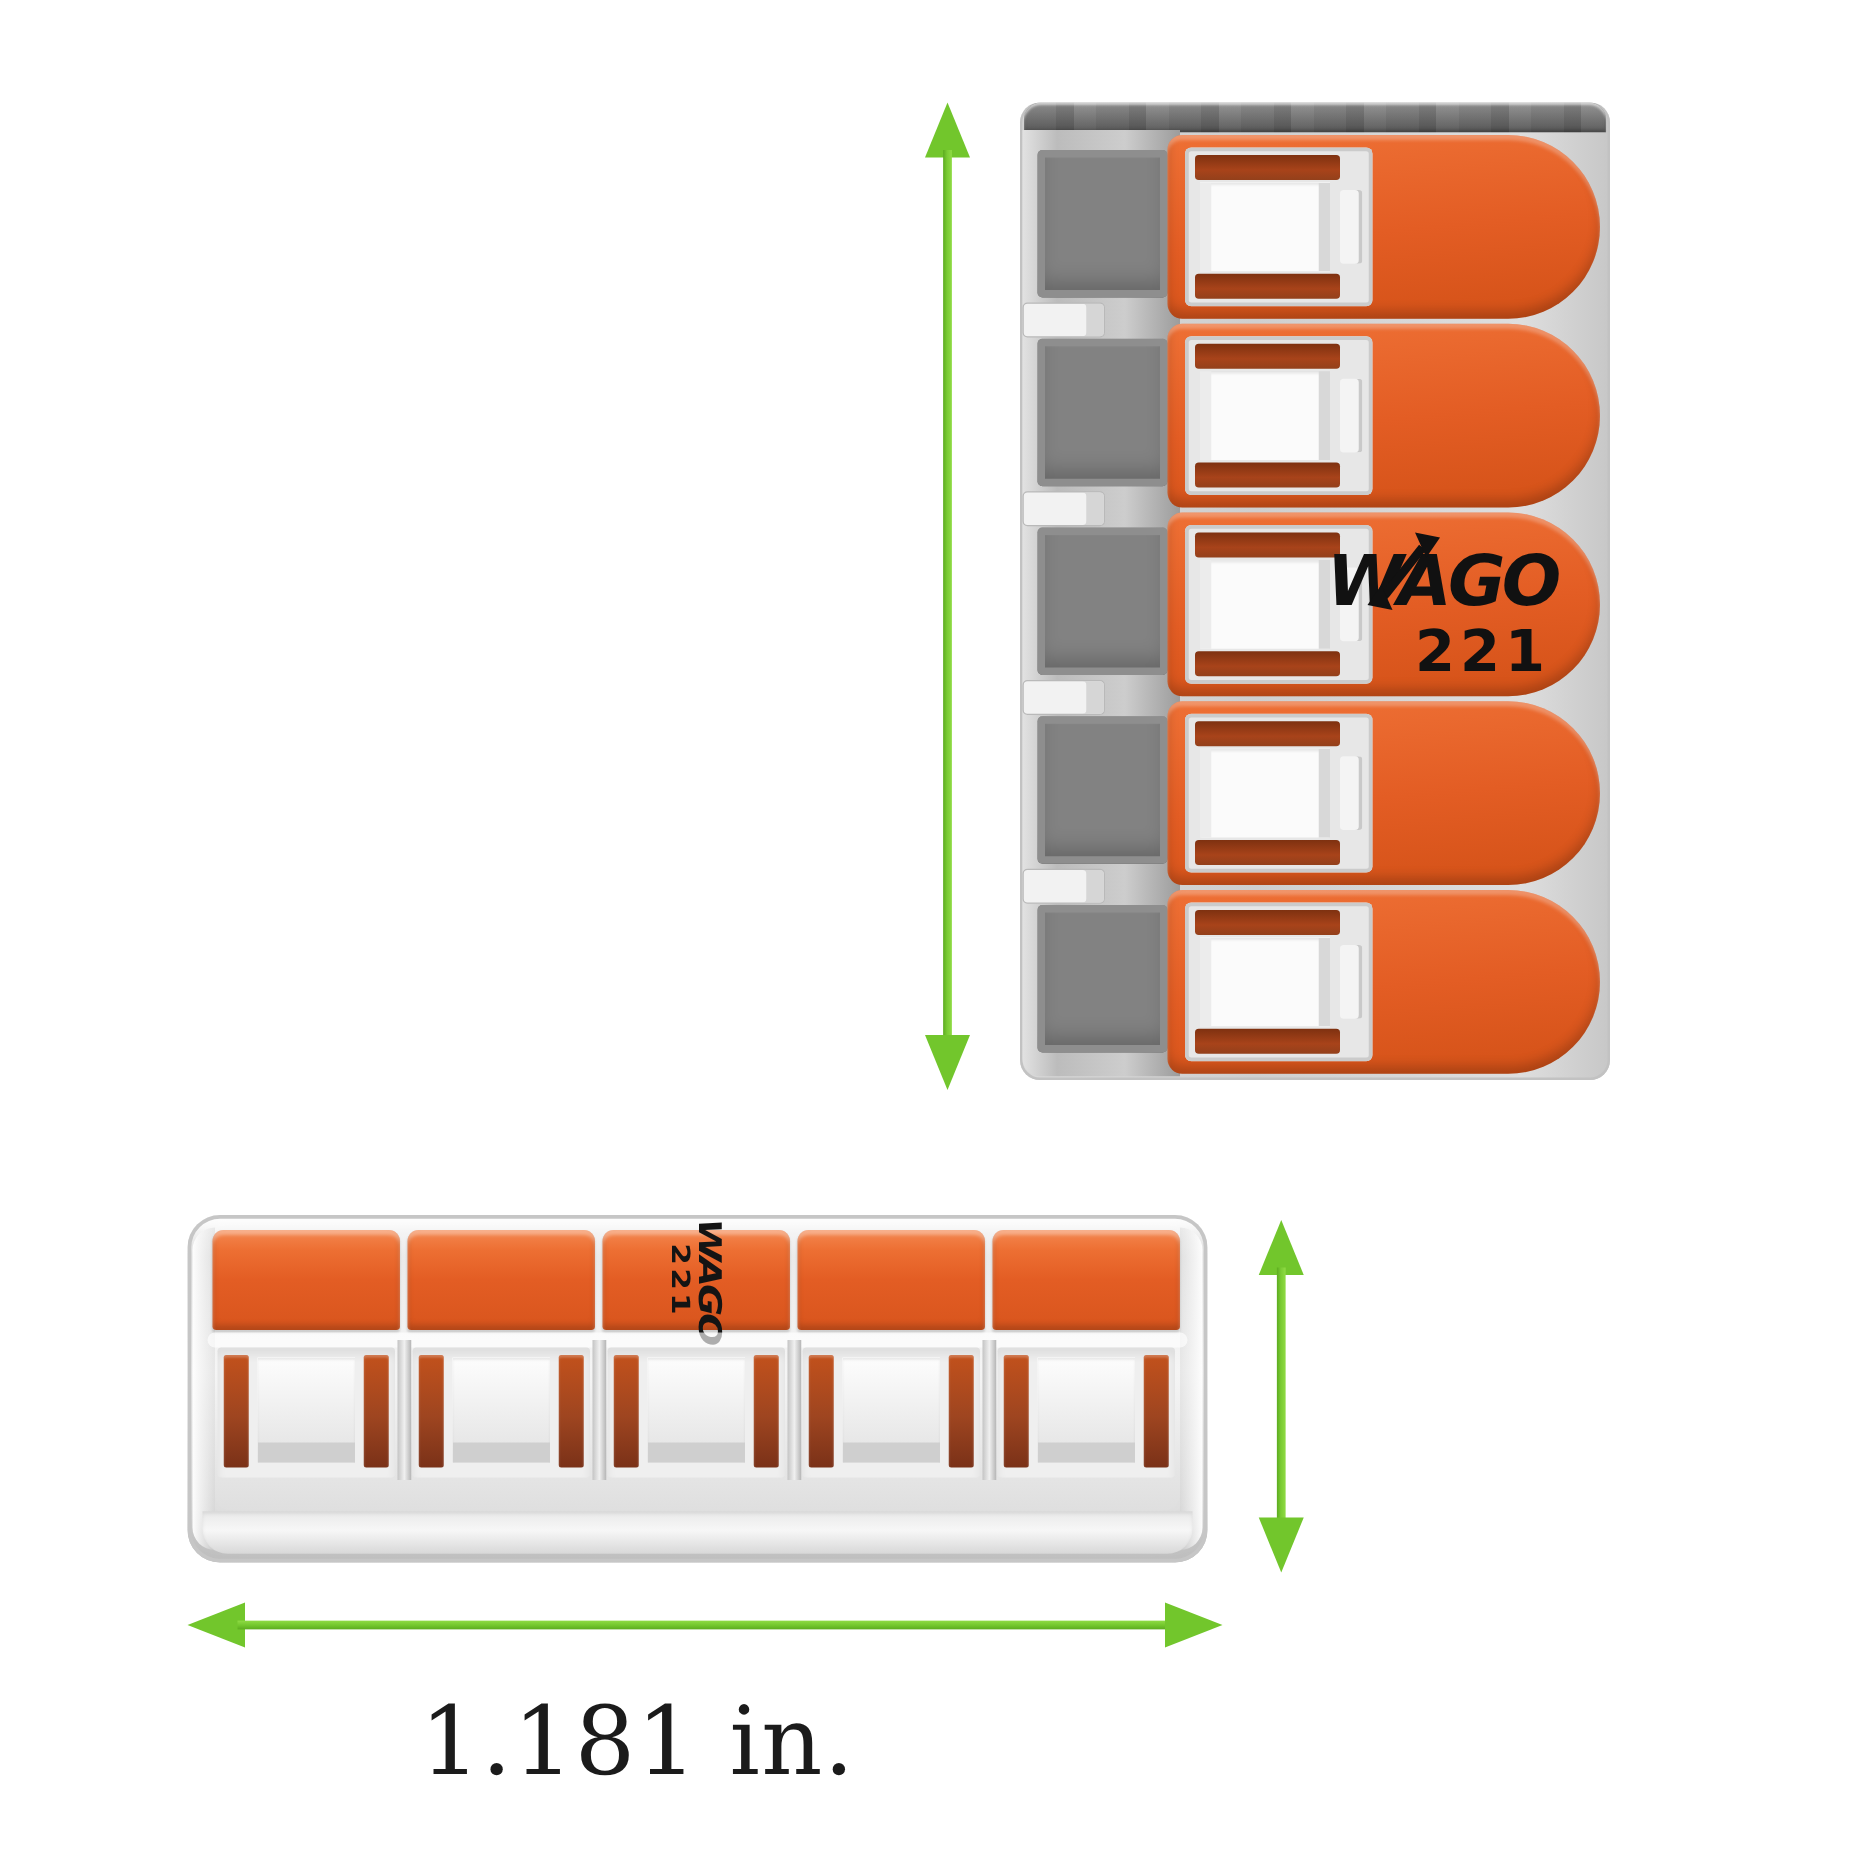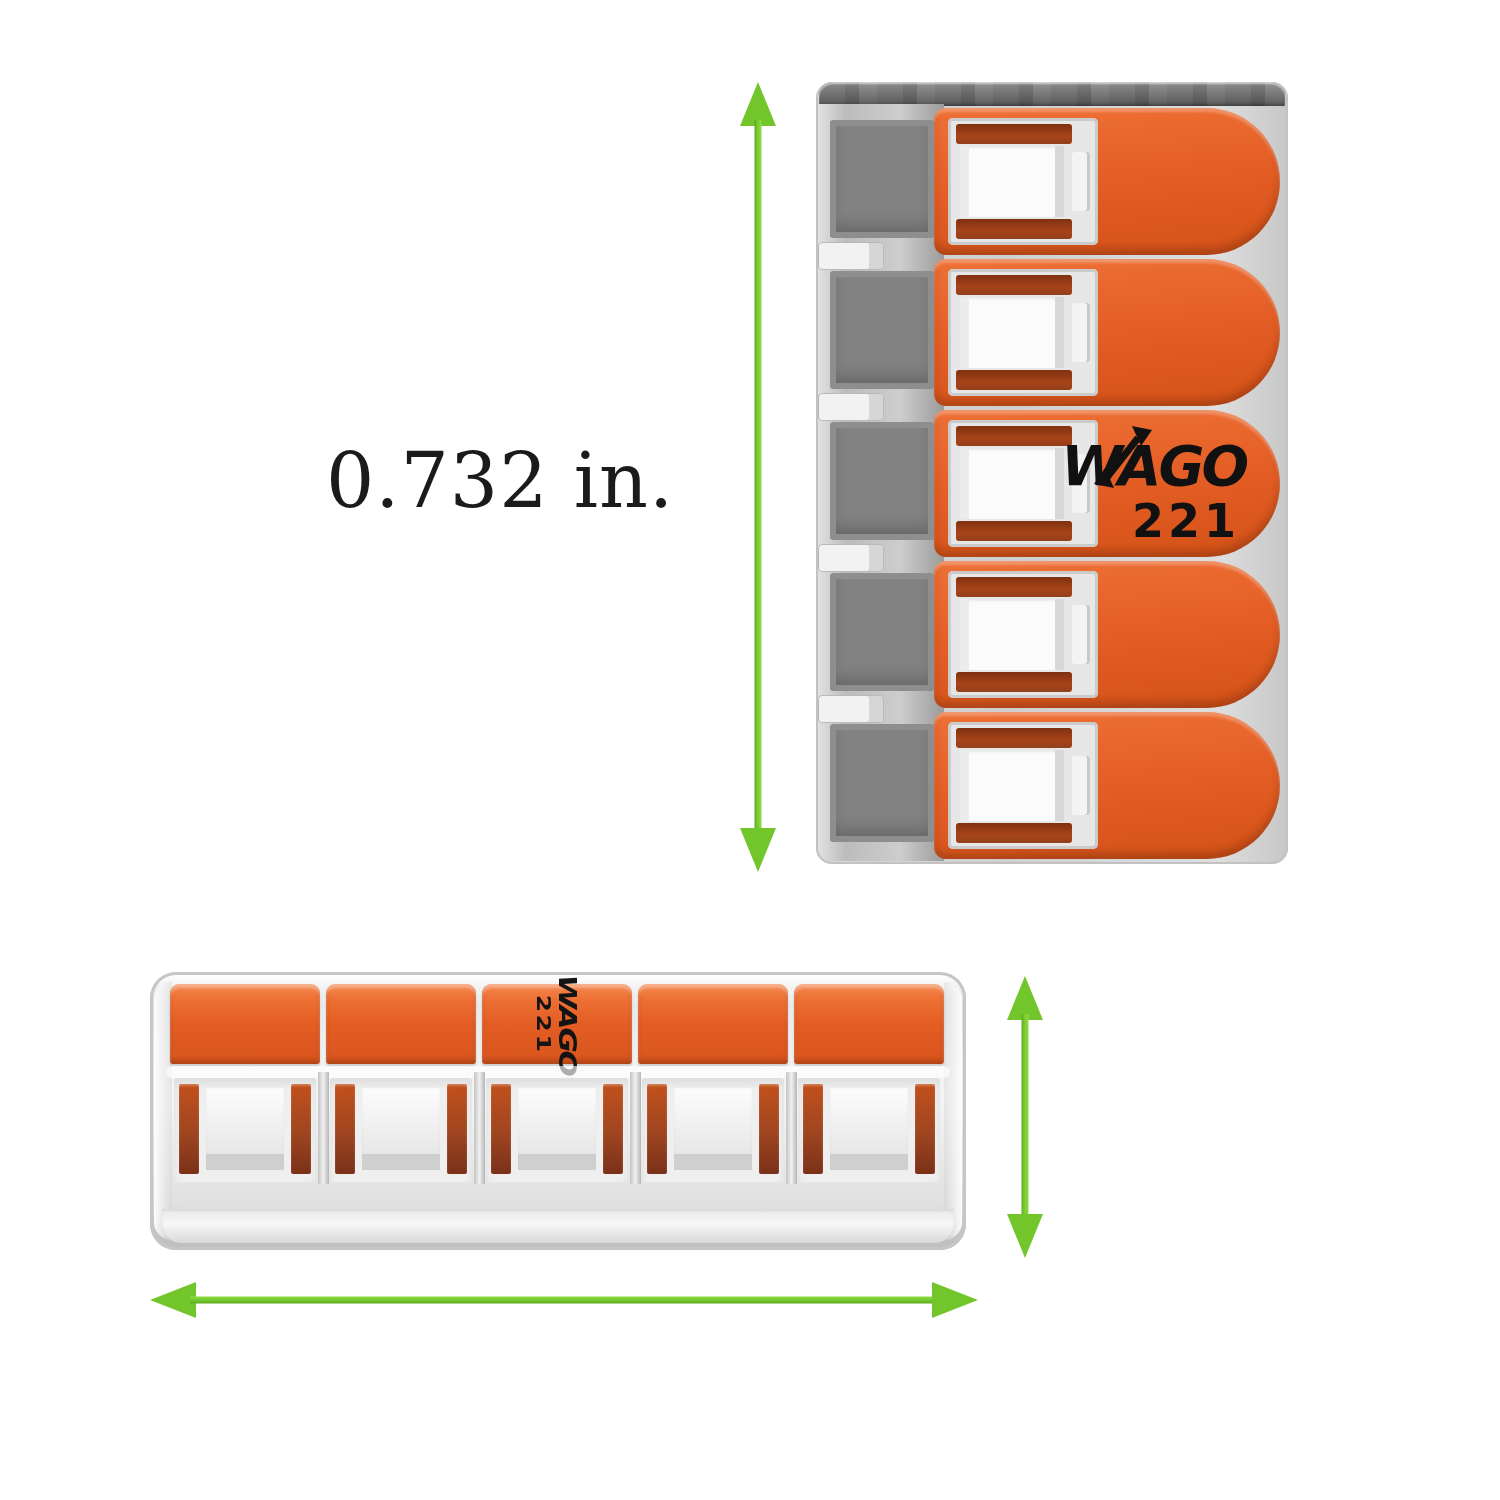--- a/index.html
+++ b/index.html
@@ -240,21 +240,20 @@
         <div class="tv-window-bar-bottom"></div>
       </div>
     </div>
   </div>
 
   <div class="dim-arrow-v arrow-height">
     <div class="arrowhead-up"></div>
     <div class="arrow-shaft-v"></div>
     <div class="arrowhead-down"></div>
   </div>
-  <div class="dim-label label-height">0.732 in.</div>
 
   <div class="side-view">
     <div class="sv-shell"></div>
     <div class="sv-endwall-left"></div>
     <div class="sv-endwall-right"></div>
 
     <div class="sv-lever" style="left:20px"></div>
     <div class="sv-lever" style="left:176px"></div>
     <div class="sv-lever" style="left:332px">
       <div class="sv-print">
@@ -307,14 +306,15 @@
     <div class="arrowhead-up"></div>
     <div class="arrow-shaft-v"></div>
     <div class="arrowhead-down"></div>
   </div>
 
   <div class="dim-arrow-h">
     <div class="arrowhead-left"></div>
     <div class="arrow-shaft-h"></div>
     <div class="arrowhead-right"></div>
   </div>
+  <div class="dim-label label-width">1.181 in.</div>
 
 </div>
 
 </body></html>

